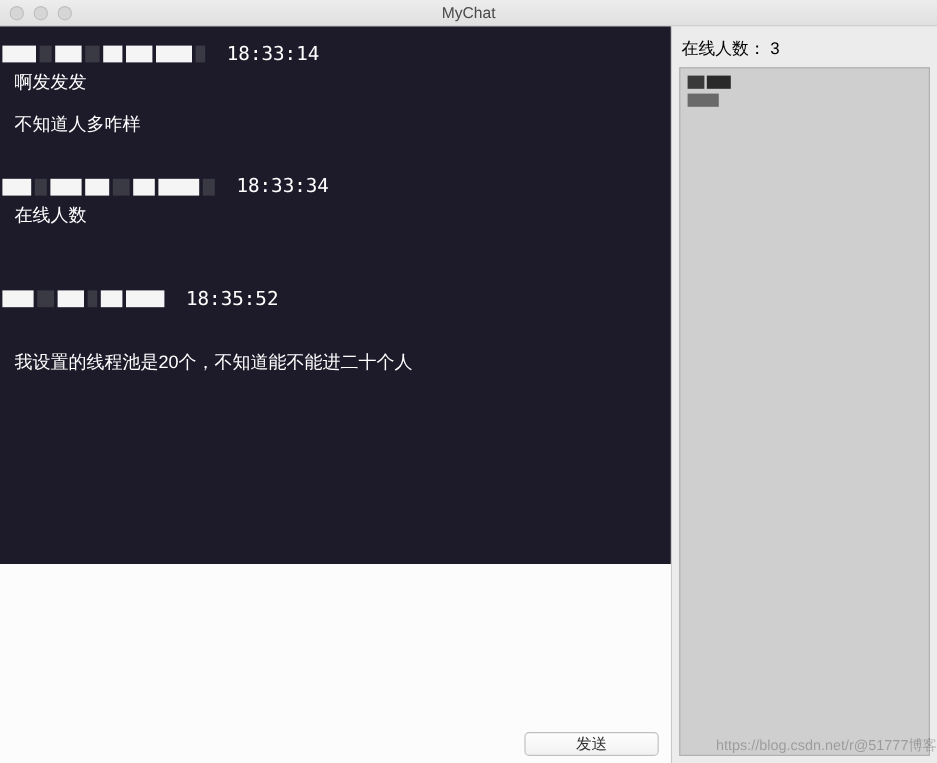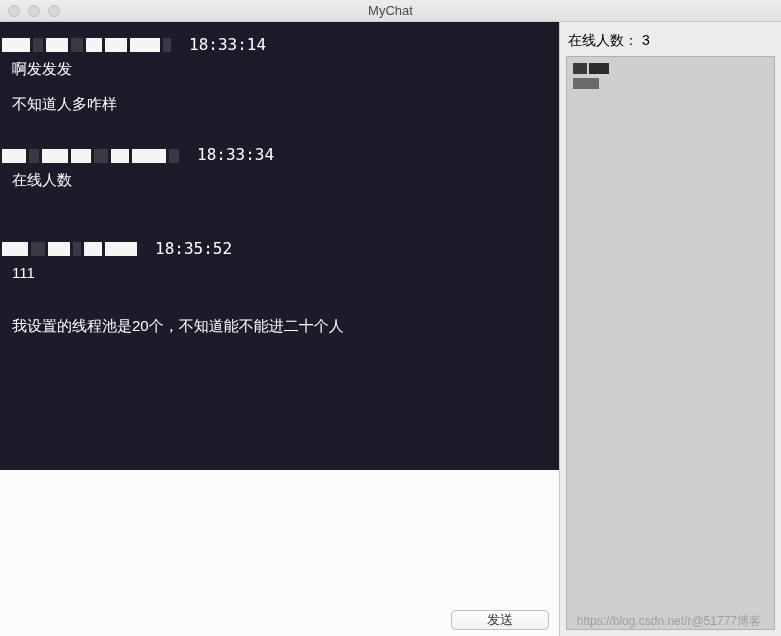--- a/index.html
+++ b/index.html
@@ -91,21 +91,21 @@
     .spacer { height: 18px; }
     .input-area {
       flex: 1;
       background: #fcfcfc;
       position: relative;
     }
     .send-btn {
       position: absolute;
       bottom: 6px;
       right: 10px;
-      width: 98px;
+      width: 112px;
       height: 20px;
       background: linear-gradient(#fefefe,#f1f1f1);
       border: 1px solid #c0c0c0;
       border-radius: 4px;
       font-size: 13px;
       color: #333;
       cursor: pointer;
     }
     .right-pane {
       flex: 1;
@@ -123,21 +123,21 @@
       margin: 0 6px 6px 6px;
       flex: 1;
       background: #cfcfcf;
       border: 1px solid #b0b0b0;
       padding: 6px;
     }
     .user-entry { margin-bottom: 4px; display:flex; gap:2px; }
     .watermark {
       position: absolute;
       bottom: 6px;
-      right: 20px;
+      right: 0;
       font-size: 12px;
       color: rgba(0,0,0,0.25);
       pointer-events: none;
       text-align: right;
     }
   </style>
 </head>
 <body>
 
 <div class="titlebar">
@@ -203,21 +203,20 @@
           <span class="msg-user">
             <span class="blur-block" style="width:26px;height:14px;"></span>
             <span class="blur-block dark-block" style="width:14px;height:14px;"></span>
             <span class="blur-block" style="width:22px;height:14px;"></span>
             <span class="blur-block dark-block" style="width:8px;height:14px;"></span>
             <span class="blur-block" style="width:18px;height:14px;"></span>
             <span class="blur-block" style="width:32px;height:14px;"></span>
           </span>
           <span class="msg-time">18:35:52</span>
         </div>
-        <div class="msg-body">111</div>
       </div>
 
       <div class="spacer"></div>
 
       <div class="msg">
         <div class="msg-body">我设置的线程池是20个，不知道能不能进二十个人</div>
       </div>
 
     </div>
     <div class="input-area">

